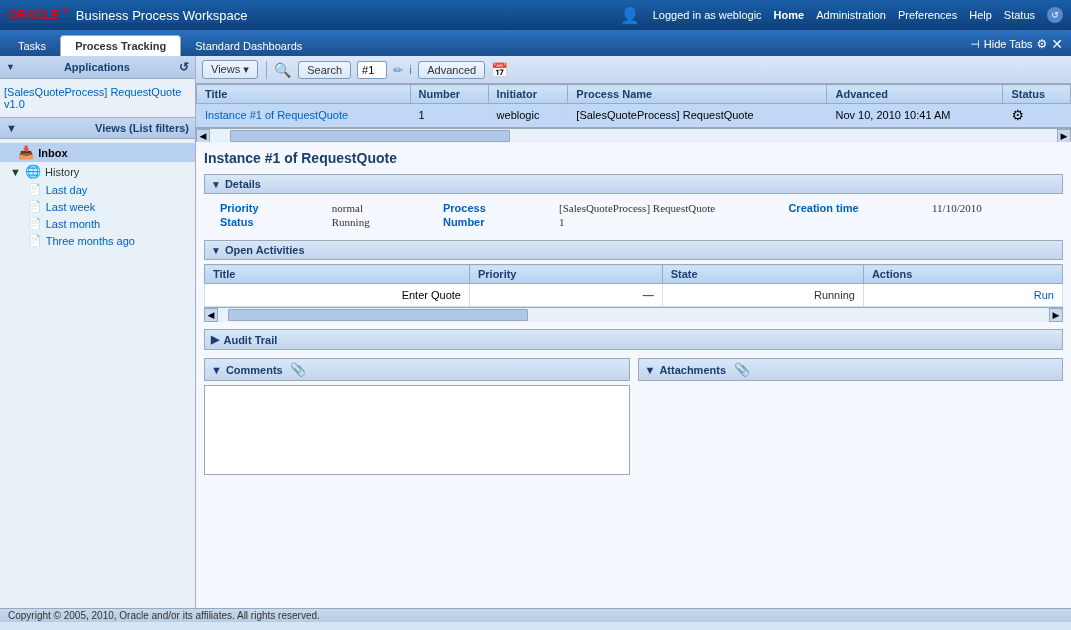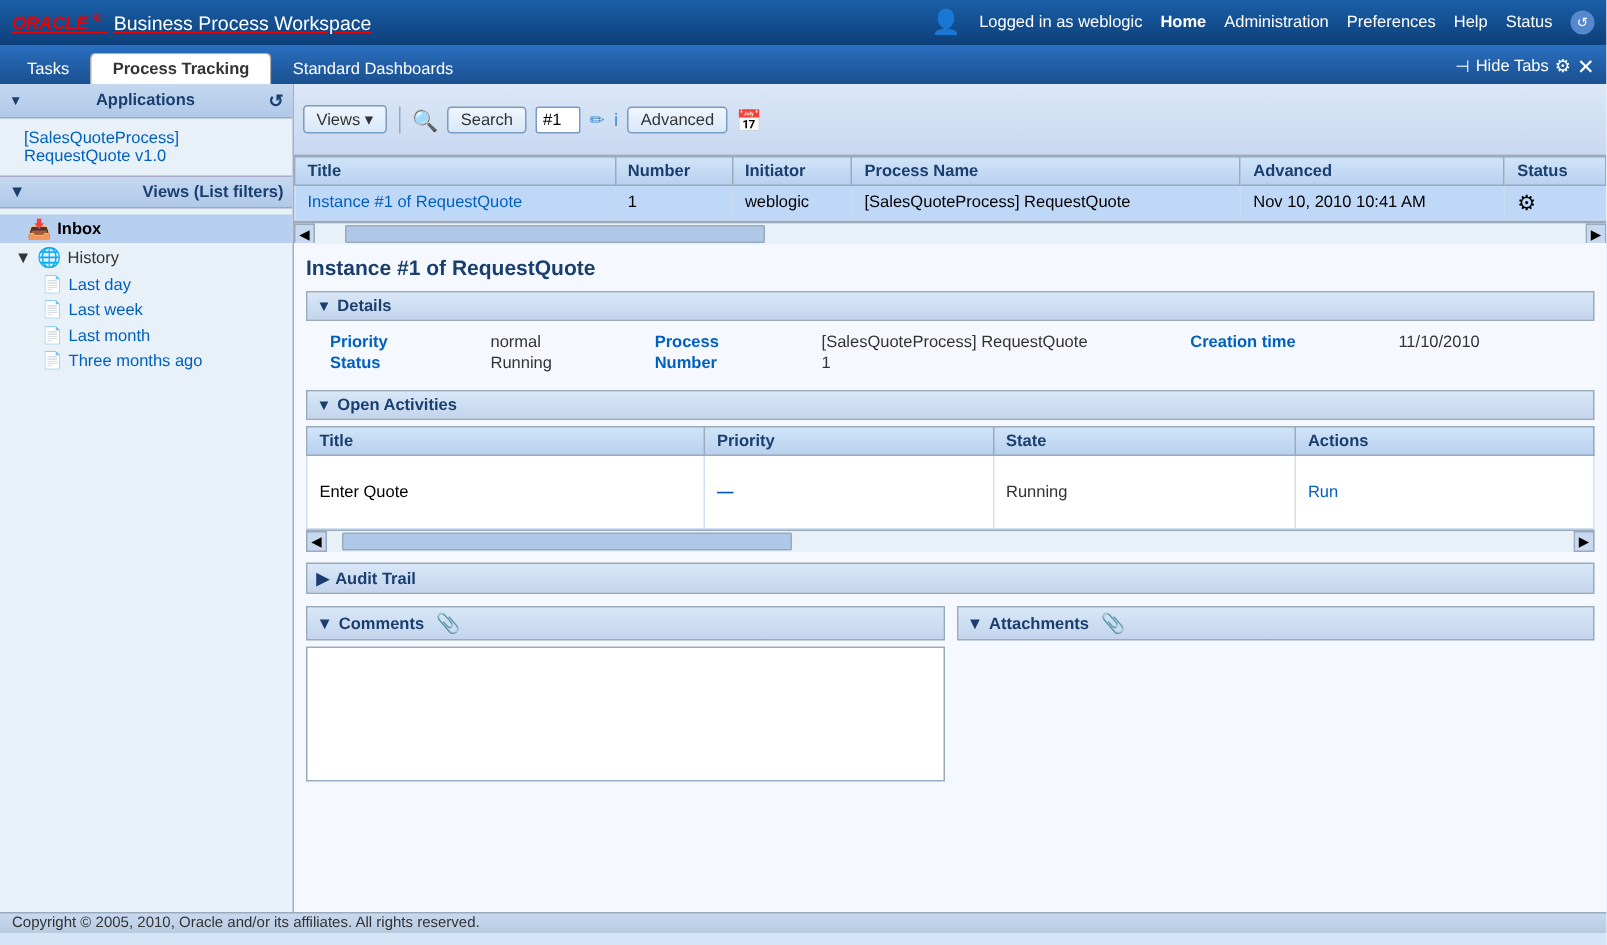--- a/index.html
+++ b/index.html
@@ -20,61 +20,61 @@
     .hide-tabs { margin-left: auto; display: flex; align-items: center; gap: 4px; color: white; font-size: 11px; padding: 0 8px 4px 0; cursor: pointer; }
 
     
     .main-layout { display: flex; height: calc(630px - 56px - 22px); }
 
     
     .sidebar { width: 196px; background: #e8f0f8; border-right: 1px solid #aac; flex-shrink: 0; overflow: hidden; display: flex; flex-direction: column; }
     .sidebar-section-header { background: linear-gradient(to bottom, #c5d8f0, #b0c8e8); padding: 4px 6px; font-weight: bold; font-size: 11px; color: #1a3f6f; display: flex; align-items: center; justify-content: space-between; border-bottom: 1px solid #9ab; cursor: pointer; }
     .sidebar-section-header .arrow { font-size: 9px; }
     .sidebar-apps { padding: 4px 0; }
-    .sidebar-app-item { padding: 3px 16px; color: #0060c0; cursor: pointer; font-size: 11px; }
+    .sidebar-app-item { padding: 3px 4px; color: #0060c0; cursor: pointer; font-size: 11px; }
     .sidebar-views { border-top: 1px solid #aac; }
     .sidebar-views-header { background: linear-gradient(to bottom, #c5d8f0, #b0c8e8); padding: 4px 6px; font-weight: bold; font-size: 11px; color: #1a3f6f; display: flex; align-items: center; justify-content: space-between; border-bottom: 1px solid #9ab; cursor: pointer; }
     .sidebar-views-content { padding: 4px 0; }
     .sidebar-view-item { padding: 2px 6px 2px 18px; display: flex; align-items: center; gap: 4px; cursor: pointer; font-size: 11px; }
     .sidebar-view-item.active { background: #b8d0f0; font-weight: bold; }
     .sidebar-group { padding: 2px 6px 2px 10px; display: flex; align-items: center; gap: 4px; cursor: pointer; font-size: 11px; color: #333; }
     .sidebar-sub-item { padding: 2px 6px 2px 28px; display: flex; align-items: center; gap: 4px; cursor: pointer; font-size: 11px; color: #0060c0; }
 
     
     .content { flex: 1; display: flex; flex-direction: column; background: #f0f6ff; overflow: hidden; }
 
     
-    .toolbar { background: linear-gradient(to bottom, #dce8f8, #c8d8f0); border-bottom: 1px solid #9ab; padding: 14px 6px; display: flex; align-items: center; gap: 6px; flex-shrink: 0; }
+    .toolbar { background: linear-gradient(to bottom, #dce8f8, #c8d8f0); border-bottom: 1px solid #9ab; padding: 4px 6px; display: flex; align-items: center; gap: 6px; flex-shrink: 0; }
     .toolbar-btn { background: linear-gradient(to bottom, #f0f6ff, #d8e8f8); border: 1px solid #7a9cc0; border-radius: 3px; padding: 2px 8px; font-size: 11px; cursor: pointer; color: #333; display: flex; align-items: center; gap: 3px; }
     .toolbar-sep { width: 1px; height: 18px; background: #9ab; margin: 0 2px; }
     .toolbar-search-num { border: 1px solid #7a9cc0; border-radius: 2px; padding: 2px 4px; font-size: 11px; background: white; width: 30px; }
 
     
     .process-table { border-collapse: collapse; width: 100%; font-size: 11px; }
     .process-table th { background: linear-gradient(to bottom, #d0e4f8, #b8d0f0); border: 1px solid #9ab; padding: 3px 8px; text-align: left; font-weight: bold; color: #1a3f6f; white-space: nowrap; }
     .process-table td { border: 1px solid #c8d8f0; padding: 3px 8px; background: white; }
     .process-table tr.selected td { background: #c0d8f8; }
     .process-table td a { color: #0060c0; text-decoration: none; cursor: pointer; }
 
     .table-container { overflow: auto; flex-shrink: 0; max-height: 140px; border-bottom: 1px solid #9ab; }
 
     
     .detail-panel { flex: 1; overflow-y: auto; padding: 8px; background: #f5f9ff; }
     .detail-title { font-size: 14px; font-weight: bold; color: #1a3f6f; margin-bottom: 8px; }
     .section-header { background: linear-gradient(to bottom, #d8e8f8, #c4d4ec); border: 1px solid #9ab; padding: 3px 6px; font-weight: bold; font-size: 11px; color: #1a3f6f; display: flex; align-items: center; gap: 4px; cursor: pointer; margin-bottom: 4px; }
     .section-header .expand-icon { font-size: 10px; }
     .details-grid { display: grid; grid-template-columns: auto auto auto auto auto auto; gap: 2px 8px; padding: 4px 16px; margin-bottom: 8px; }
     .detail-label { color: #0060c0; font-weight: bold; white-space: nowrap; }
-    .detail-value { color: #333; white-space: nowrap; }
+    .detail-value { color: #333; white-space: nowrap; font-family: Liberation Serif, serif; }
 
     
     .activities-section { margin-bottom: 8px; }
     .activities-table { border-collapse: collapse; width: 100%; font-size: 11px; border: 1px solid #9ab; }
     .activities-table th { background: linear-gradient(to bottom, #d0e4f8, #b8d0f0); border: 1px solid #9ab; padding: 3px 8px; text-align: left; font-weight: bold; color: #1a3f6f; }
-    .activities-table td { border: 1px solid #d0e0f0; padding: 18px 8px; background: white; }
+    .activities-table td { border: 1px solid #d0e0f0; padding: 5px 8px; background: white; text-align: right; }
     .activities-table a { color: #0060c0; text-decoration: none; cursor: pointer; }
 
     
     .audit-section { margin-bottom: 8px; }
     .audit-header { background: linear-gradient(to bottom, #d8e8f8, #c4d4ec); border: 1px solid #9ab; padding: 3px 6px; font-weight: bold; font-size: 11px; color: #1a3f6f; display: flex; align-items: center; gap: 4px; cursor: pointer; }
 
     
     .bottom-sections { display: flex; gap: 8px; margin-top: 8px; }
     .comments-section { flex: 1; }
     .attachments-section { flex: 1; }

